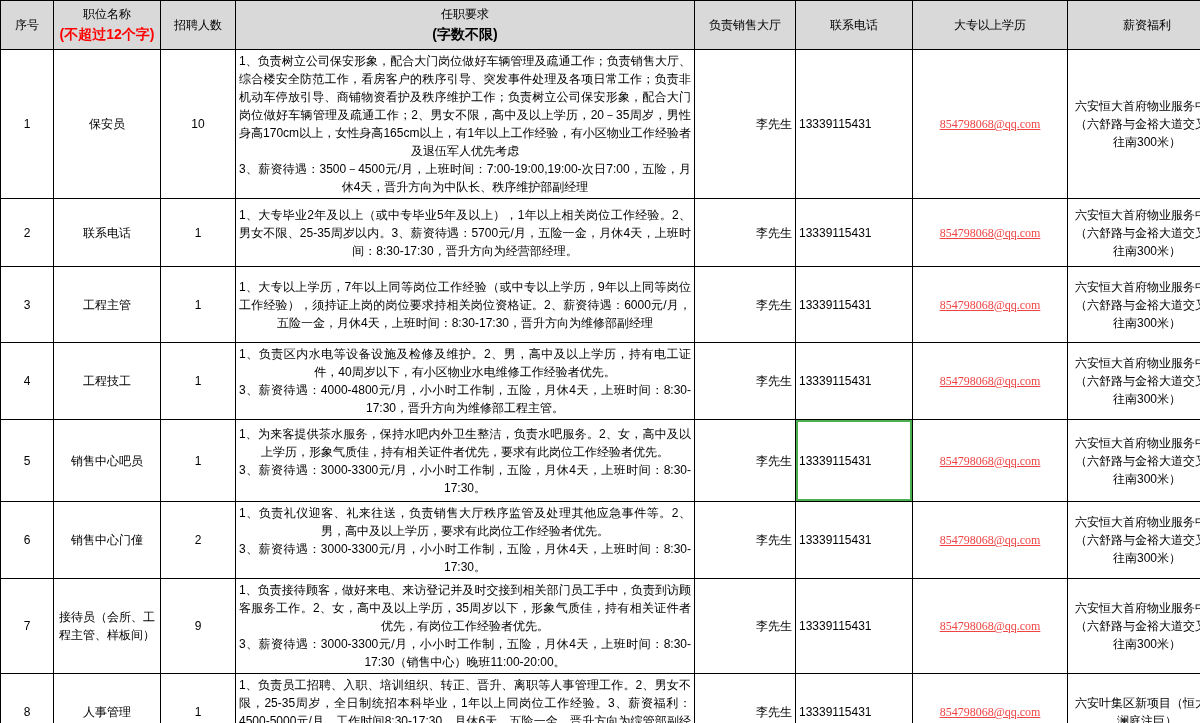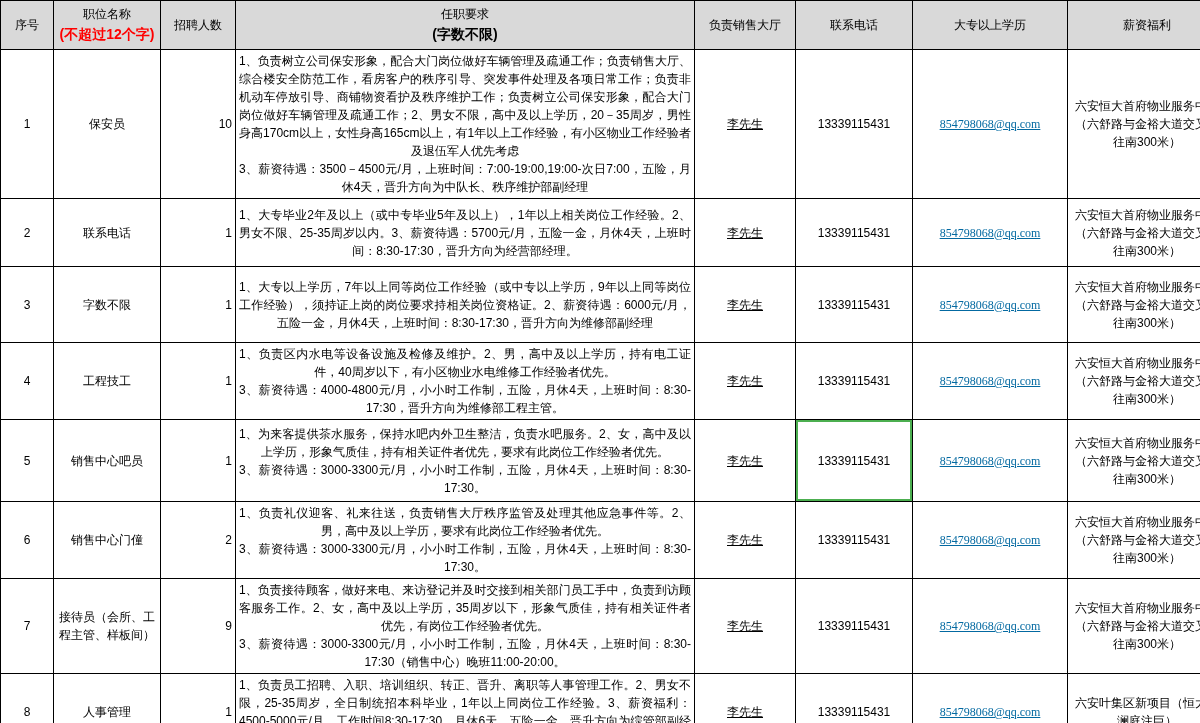--- a/index.html
+++ b/index.html
@@ -39,40 +39,40 @@
     display: block;
     font-size: 14px;
     font-weight: bold;
     margin-top: 1px;
   }
   thead th .sub.red { color: #ff0000; }
   thead th .sub.black { color: #000000; }
 
   td.c-idx { text-align: center; width: 46px; }
   td.c-title { text-align: center; width: 100px; }
-  td.c-count { text-align: right; width: 68px; }
+  td.c-count { text-align: center; width: 68px; }
   td.c-req {
     text-align: justify;
     text-align-last: center;
     width: 452px;
     font-size: 11.5px;
     line-height: 1.55;
     padding: 4px 8px;
   }
-  td.c-contact { text-align: center; width: 94px; text-decoration: underline; }
-  td.c-phone { text-align: center; width: 110px; }
+  td.c-contact { text-align: right; width: 94px; }
+  td.c-phone { text-align: left; width: 110px; }
   td.c-email { text-align: center; width: 148px; }
   td.c-addr {
     text-align: center;
     width: 152px;
     font-size: 11.5px;
     line-height: 1.5;
   }
   .email-link {
-    color: #0369a1;
+    color: #ef4444;
     text-decoration: underline;
     font-family: "Liberation Serif", "DejaVu Serif", serif;
     font-size: 12px;
     white-space: nowrap;
   }
   .sel-cell {
     box-shadow: inset 0 0 0 2px #4caf50;
   }
   td.c-req .line { display: block; }
   .clip-row td { overflow: hidden; }
@@ -132,21 +132,21 @@
         <td class="c-req">
           <span class="line">1、大专毕业2年及以上（或中专毕业5年及以上），1年以上相关岗位工作经验。2、男女不限、25-35周岁以内。3、薪资待遇：5700元/月，五险一金，月休4天，上班时间：8:30-17:30，晋升方向为经营部经理。</span>
         </td>
         <td class="c-contact">李先生</td>
         <td class="c-phone">13339115431</td>
         <td class="c-email"><span class="email-link">854798068@qq.com</span></td>
         <td class="c-addr">六安恒大首府物业服务中心（六舒路与金裕大道交叉口往南300米）</td>
       </tr>
       <tr style="height: 76px;">
         <td class="c-idx">3</td>
-        <td class="c-title">字数不限</td>
+        <td class="c-title">工程主管</td>
         <td class="c-count">1</td>
         <td class="c-req">
           <span class="line">1、大专以上学历，7年以上同等岗位工作经验（或中专以上学历，9年以上同等岗位工作经验），须持证上岗的岗位要求持相关岗位资格证。2、薪资待遇：6000元/月，五险一金，月休4天，上班时间：8:30-17:30，晋升方向为维修部副经理</span>
         </td>
         <td class="c-contact">李先生</td>
         <td class="c-phone">13339115431</td>
         <td class="c-email"><span class="email-link">854798068@qq.com</span></td>
         <td class="c-addr">六安恒大首府物业服务中心（六舒路与金裕大道交叉口往南300米）</td>
       </tr>
       <tr style="height: 68px;">

